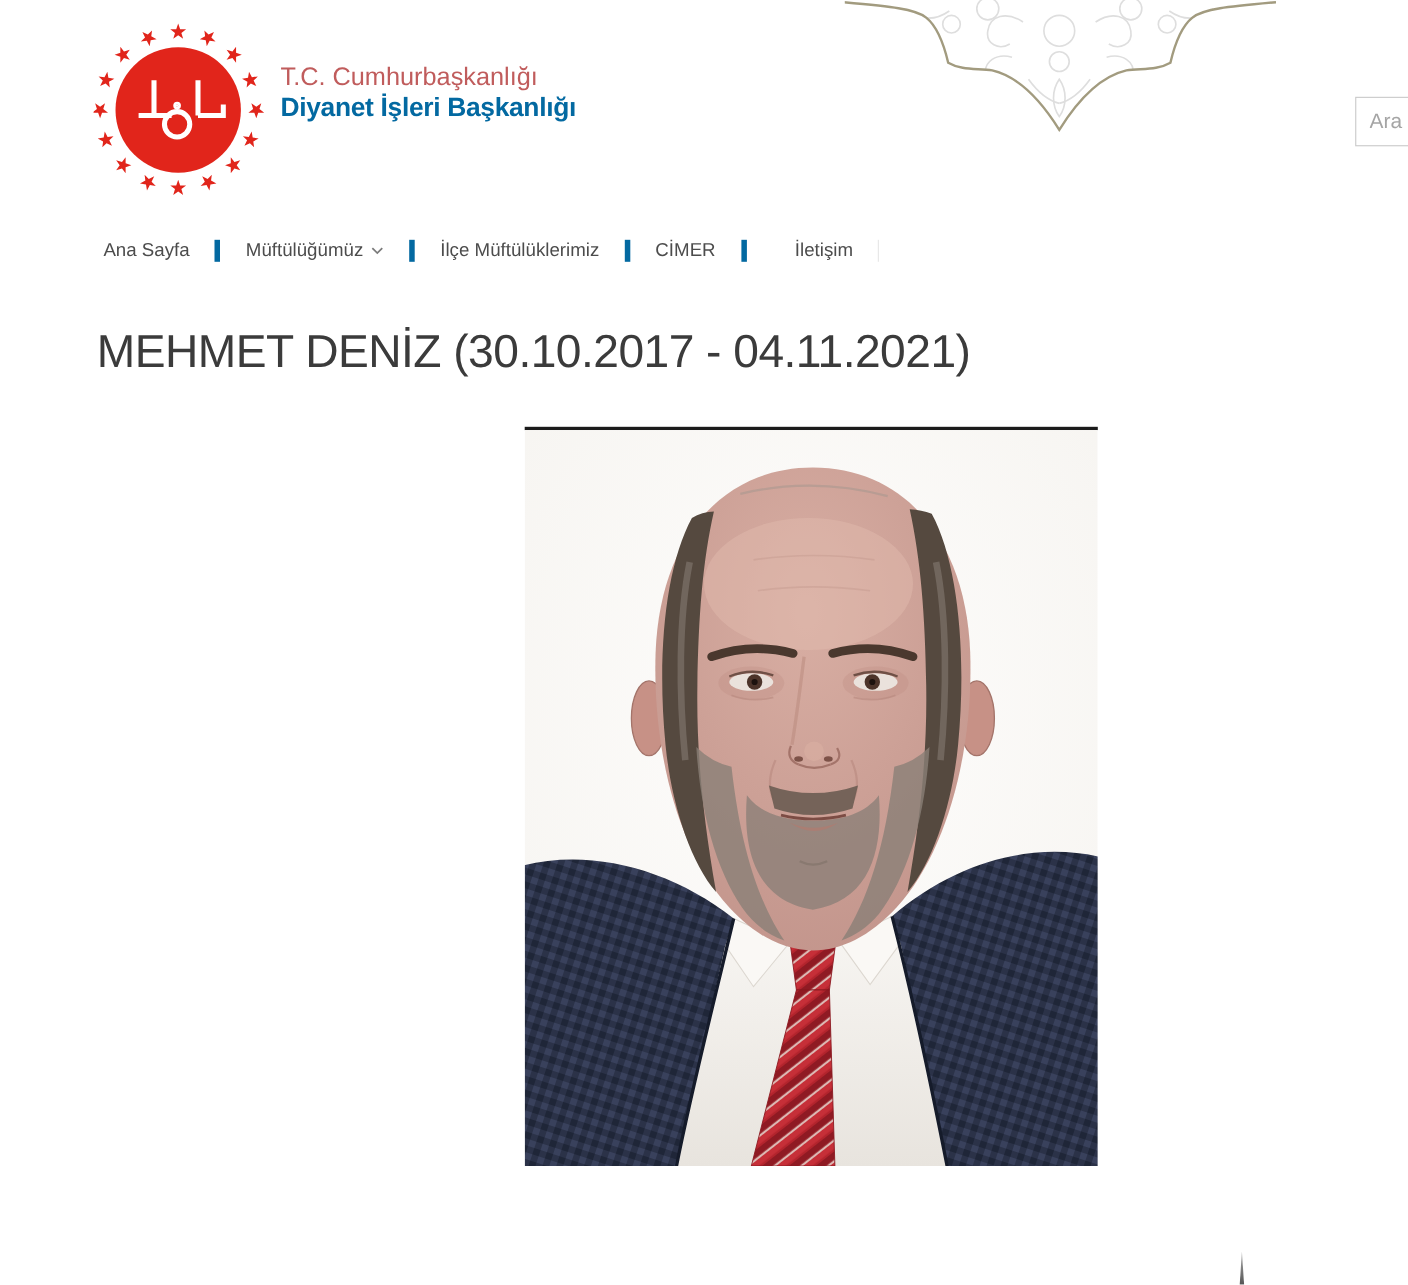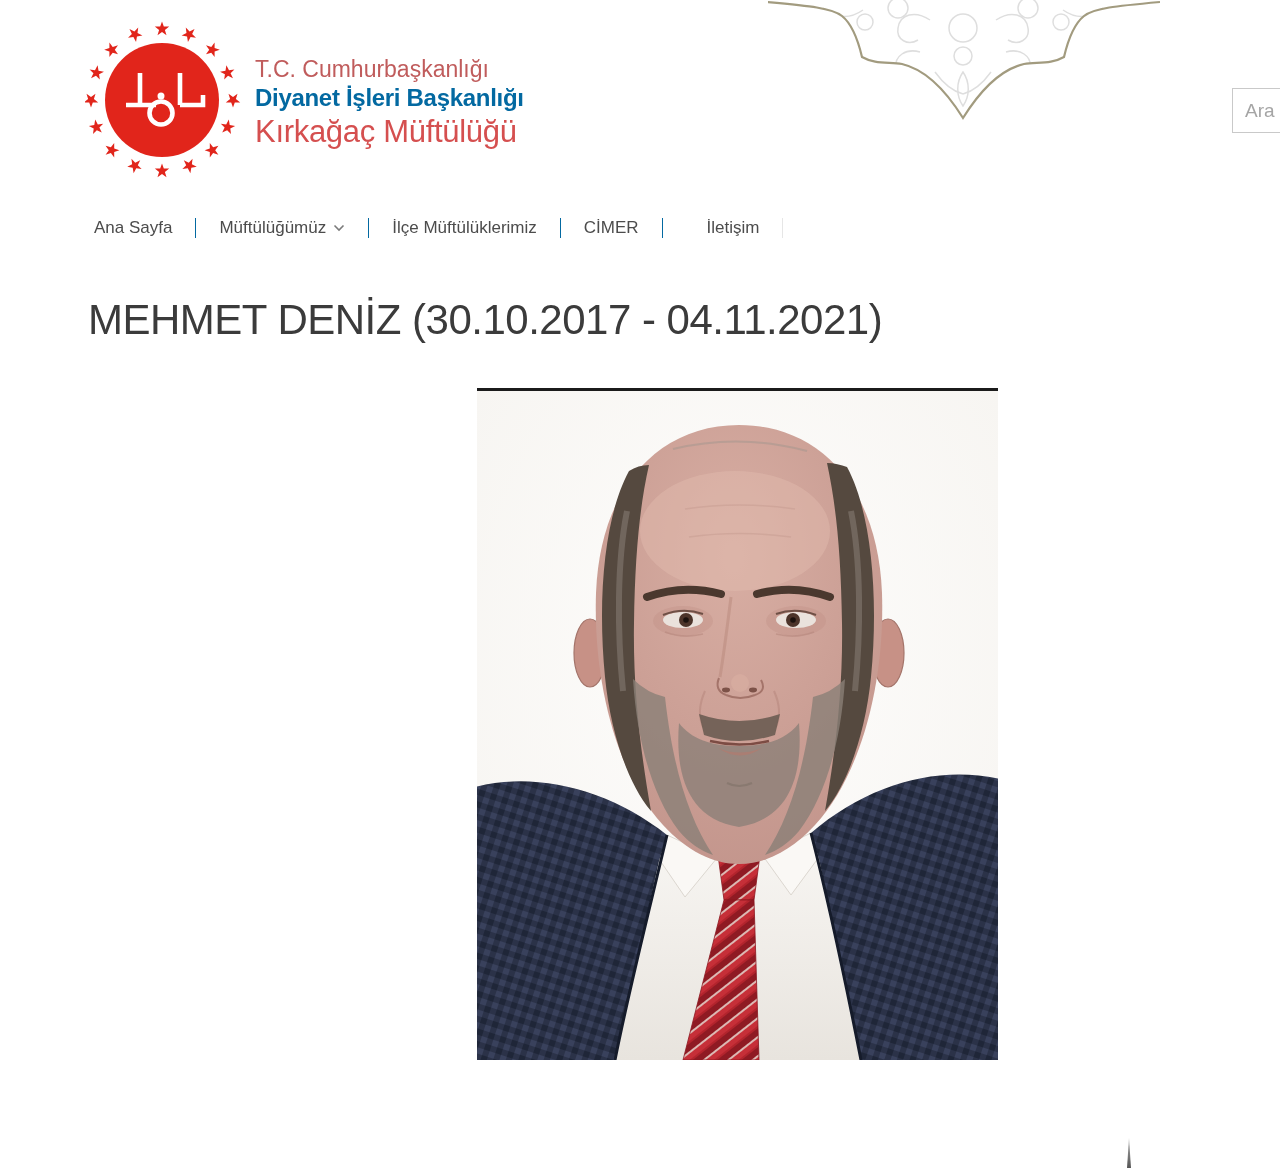--- a/index.html
+++ b/index.html
@@ -15,21 +15,21 @@
 
   
   .search-input{left:1232px;top:88px;width:210px;height:45px;border:1px solid #c9c9c9;
     background:#fff;font-size:19px;color:#555;padding:0 0 0 12px;outline:none;box-sizing:border-box;
     font-family:"Liberation Sans",sans-serif;}
   .search-input::placeholder{color:#a5a5a5;}
 
   
   .nav{left:88px;top:188px;display:flex;align-items:flex-end;height:50px;}
   .nav a{display:flex;align-items:center;gap:7px;padding:0 23px;font-size:17px;color:#4c4c4c;
-    text-decoration:none;border-left:1px solid #0369a1;white-space:nowrap;}
+    text-decoration:none;border-left:5px solid #0369a1;white-space:nowrap;}
   .nav a:first-child{border-left:none;padding-left:6px;}
   .nav a:last-child{border-right:1px solid #e6e6e6;padding-left:44px;}
 
   
   .page-title{left:88px;top:296px;font-size:42px;font-weight:300;color:#3b3b3b;
     letter-spacing:-0.5px;white-space:nowrap;}
 
   
   .photo{left:477px;top:388px;width:521px;height:672px;}
   .photo-topline{width:521px;height:3px;background:#1b1b1b;}
@@ -70,21 +70,20 @@
       <path d="M 95,61 L 95,93 M 95,93 L 118,93 L 118,83"></path>
       <circle cx="76" cy="101" r="11.5"></circle>
       <circle cx="76" cy="84" r="1.2" fill="#fff"></circle>
     </g>
   </svg>
 </div>
 
 <div class="abs brand-text">
   <div class="brand-l1">T.C. Cumhurbaşkanlığı</div>
   <div class="brand-l2">Diyanet İşleri Başkanlığı</div>
-  <div class="brand-l3">Kırkağaç Müftülüğü</div>
 </div>
 
 <div class="abs" style="left:768px;top:0;">
   <svg width="392" height="132" viewBox="0 0 392 132">
     <defs>
       <clipPath id="ornClip">
         <path d="M -2,-10 L 394,-10 L 394,2 C 350,6 328,8 318,16 C 306,24 300,40 296,57 C 284,64 270,62 256,64 C 230,70 210,94 195,118 C 180,94 160,70 134,64 C 120,62 106,64 94,57 C 90,40 84,24 74,16 C 64,8 42,6 -2,2 Z"></path>
       </clipPath>
     </defs>
     <g clip-path="url(#ornClip)" stroke="#dedede" fill="none" stroke-width="1.5">

